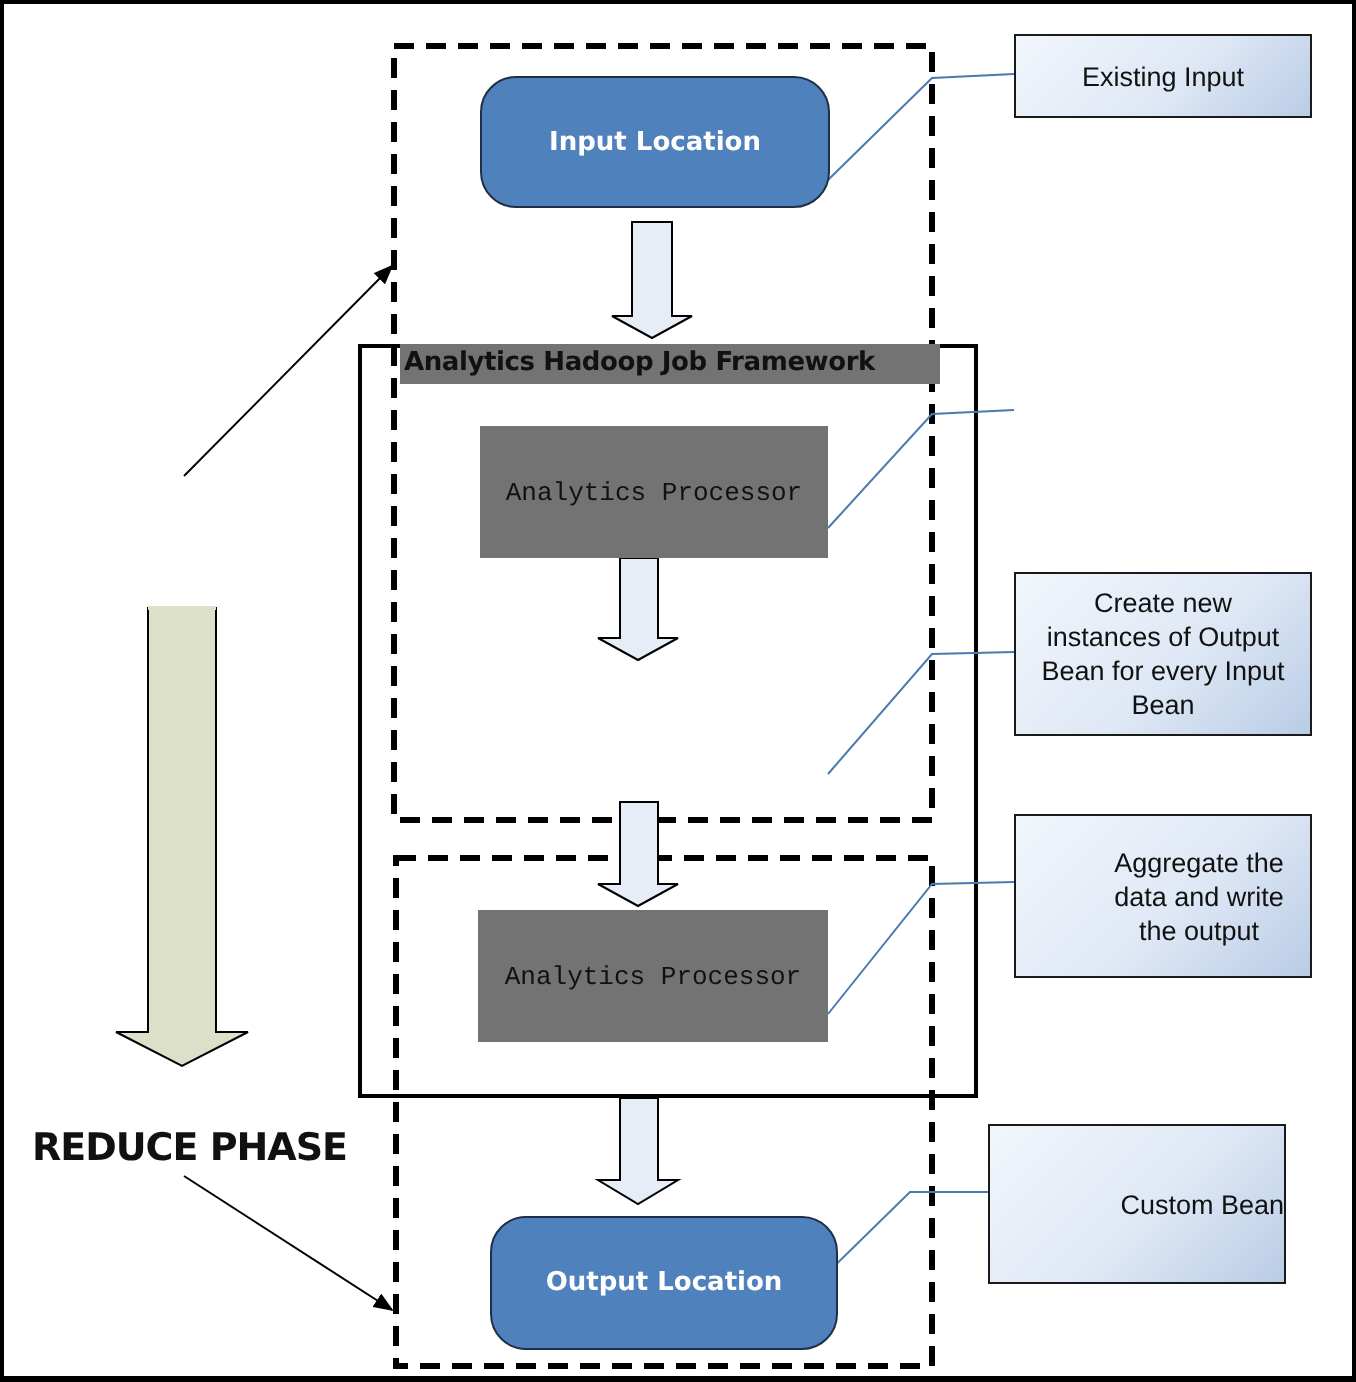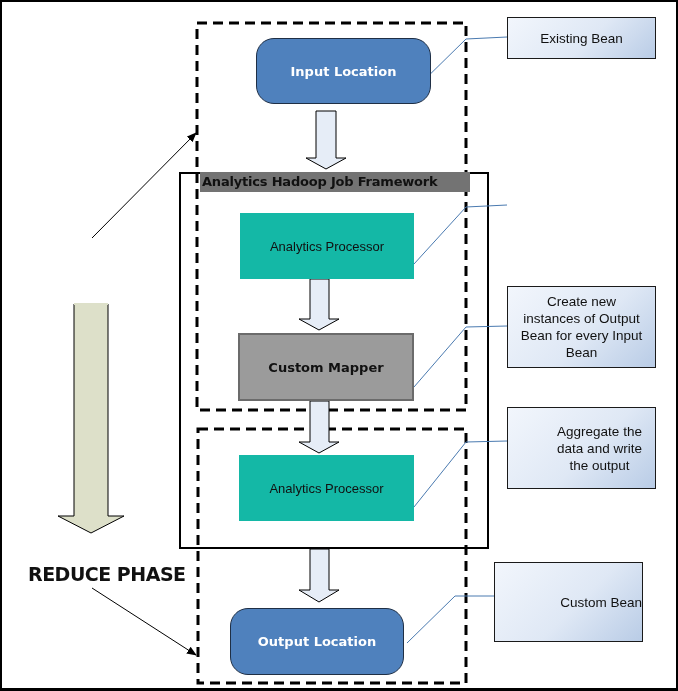--- a/index.html
+++ b/index.html
@@ -20,41 +20,41 @@
   .framework-title {
     left: 200px; top: 172px; width: 270px; height: 20px;
     font-family: "DejaVu Sans", sans-serif; font-size: 13px; font-weight: bold; color: #111;
     background: #737373; line-height: 20px; padding-left: 2px; letter-spacing: -0.2px;
   }
 
   .rounded-blue {
     background: #4f81bd; border: 1.5px solid #1f2f45; border-radius: 18px;
     color: #ffffff; font-family: "DejaVu Sans", sans-serif; font-weight: bold; font-size: 13px;
   }
-  .input-location { left: 240px; top: 38px; width: 175px; height: 66px; margin-left: 16px; }
-  .output-location { left: 230px; top: 608px; width: 174px; height: 67px; text-align: center; }
+  .input-location { left: 240px; top: 38px; width: 175px; height: 66px; }
+  .output-location { left: 245px; top: 608px; width: 174px; height: 67px; text-align: center; }
 
-  .proc { background: #14b8a6; color: #111; font-family: Liberation Sans, sans-serif; font-size: 13px; }
+  .proc { background: #737373; color: #111; font-family: Liberation Mono, monospace; font-size: 13px; }
   .proc-1 { left: 240px; top: 213px; width: 174px; height: 66px; }
   .proc-2 { left: 239px; top: 455px; width: 175px; height: 66px; }
   .mapper { left: 238px; top: 333px; width: 176px; height: 68px; background: #9b9b9b; border: 2px solid #6b6b6b; color: #111; font-family: "DejaVu Sans", sans-serif; font-weight: bold; font-size: 13px; }
 
   .note {
     background: linear-gradient(135deg, #f2f6fc 0%, #dfe8f5 55%, #b9cce6 100%);
     border: 1px solid #1a1a1a; color: #111; font-family: "Liberation Sans", sans-serif; font-size: 13.5px; line-height: 17px;
   }
   .note-1 { left: 507px; top: 17px; width: 149px; height: 42px; }
   .note-2 { left: 507px; top: 165px; width: 149px; height: 82px; }
   .note-3 { left: 507px; top: 286px; width: 149px; height: 82px; }
   .note-4 { left: 507px; top: 407px; width: 149px; height: 82px; }
   .note-5 { left: 494px; top: 562px; width: 149px; height: 80px; justify-content: flex-end; }
 
   .phase-label { font-family: "DejaVu Sans", sans-serif; font-weight: bold; font-size: 19px; color: #111; letter-spacing: -0.5px; white-space: nowrap; }
   .map-phase { left: 21px; top: 246px; }
-  .reduce-phase { left: 16px; top: 563px; margin-left: 12px; }
+  .reduce-phase { left: 16px; top: 563px; }
 </style>
 </head>
 <body>
 
 <div id="canvas">
 
   <div class="abs outer-frame"></div>
 
   <div class="abs framework-box"></div>
 
@@ -91,34 +91,31 @@
   <div class="abs framework-title">Analytics Hadoop Job Framework</div>
 
   <div class="abs flex-center rounded-blue input-location">
     <span>Input Location</span>
   </div>
 
   <div class="abs flex-center proc proc-1">
     <span>Analytics Processor</span>
   </div>
 
-  <div class="abs flex-center mapper">
-    <span>Custom Mapper</span>
-  </div>
 
   <div class="abs flex-center proc proc-2">
     <span>Analytics Processor</span>
   </div>
 
   <div class="abs flex-center rounded-blue output-location">
     <span>Output Location</span>
   </div>
 
   <div class="abs flex-center note note-1">
-    <span>Existing Bean</span>
+    <span>Existing Input</span>
   </div>
   <div class="abs flex-center note note-3">
     <span style="padding:0 10px;">Create new instances of Output Bean for every Input Bean</span>
   </div>
   <div class="abs flex-center note note-4">
     <span style="padding:0 4px;margin-left:36px;">Aggregate the data and write the output</span>
   </div>
   <div class="abs flex-center note note-5">
     <span>Custom Bean</span>
   </div>

